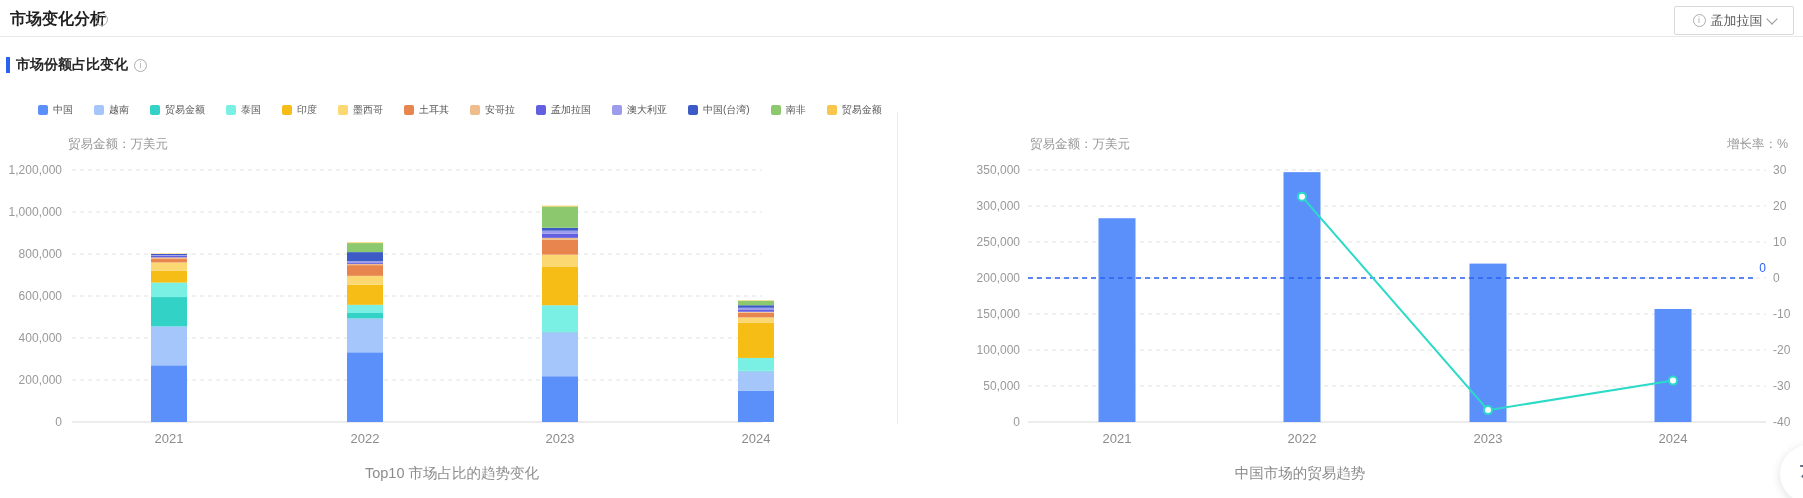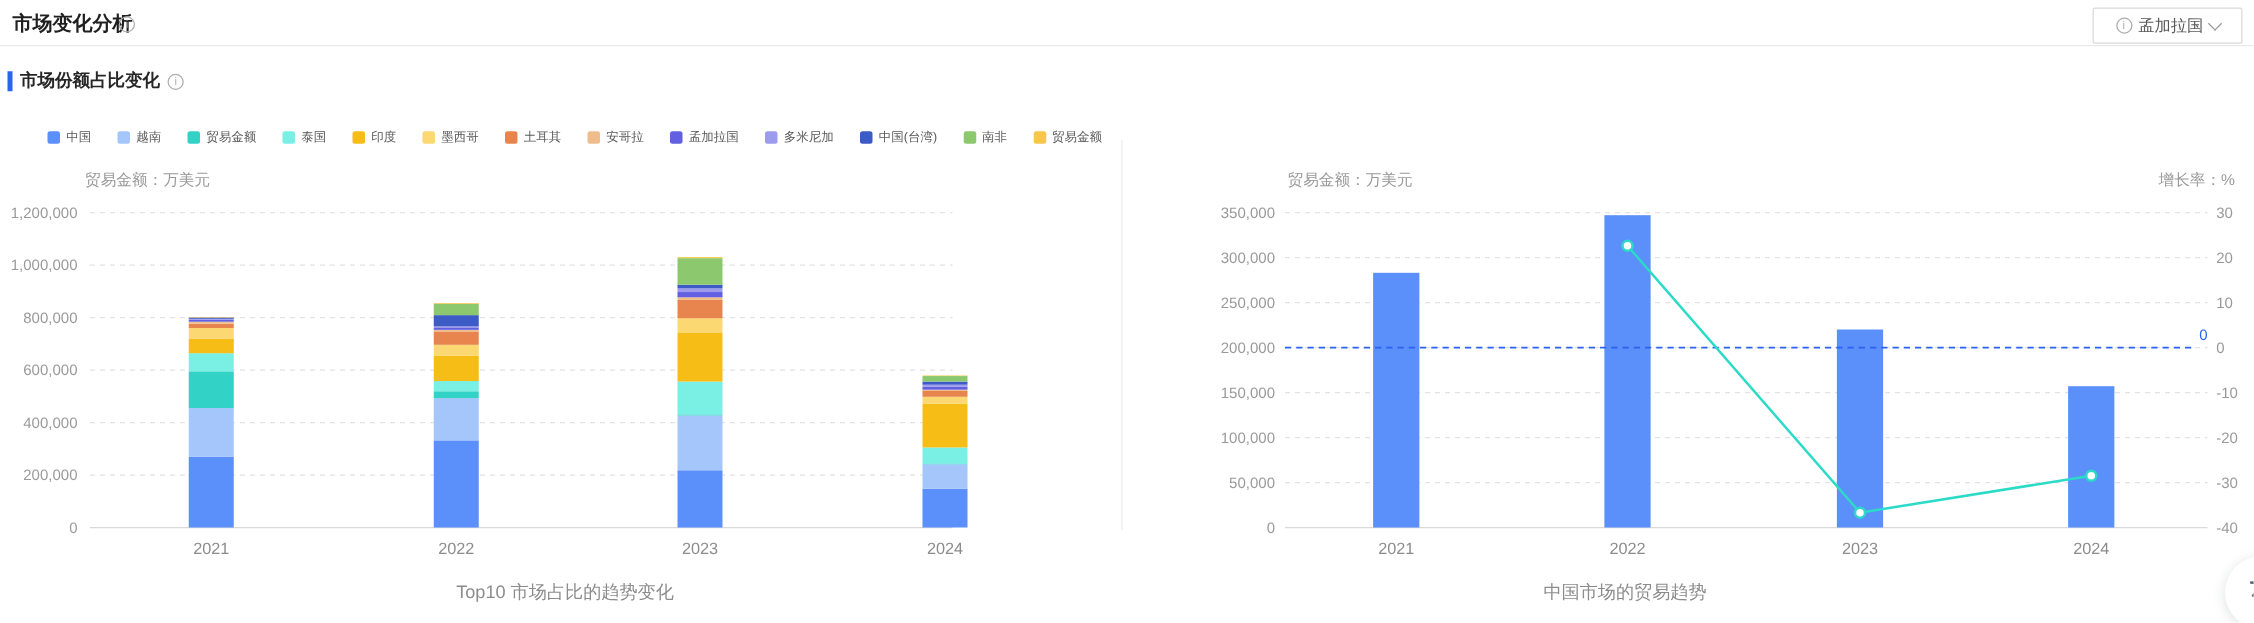--- a/index.html
+++ b/index.html
@@ -101,21 +101,21 @@
       <span class="legend-item">
         <span class="legend-chip" style="background: rgb(239, 189, 139);"></span>
         <span class="legend-label">安哥拉</span>
       </span>
       <span class="legend-item">
         <span class="legend-chip" style="background: rgb(98, 95, 224);"></span>
         <span class="legend-label">孟加拉国</span>
       </span>
       <span class="legend-item">
         <span class="legend-chip" style="background: rgb(157, 155, 236);"></span>
-        <span class="legend-label">多米尼加</span>
+        <span class="legend-label">澳大利亚</span>
       </span>
       <span class="legend-item">
         <span class="legend-chip" style="background: rgb(61, 91, 199);"></span>
         <span class="legend-label">中国(台湾)</span>
       </span>
       <span class="legend-item">
         <span class="legend-chip" style="background: rgb(140, 201, 110);"></span>
         <span class="legend-label">南非</span>
       </span>
       <span class="legend-item">

